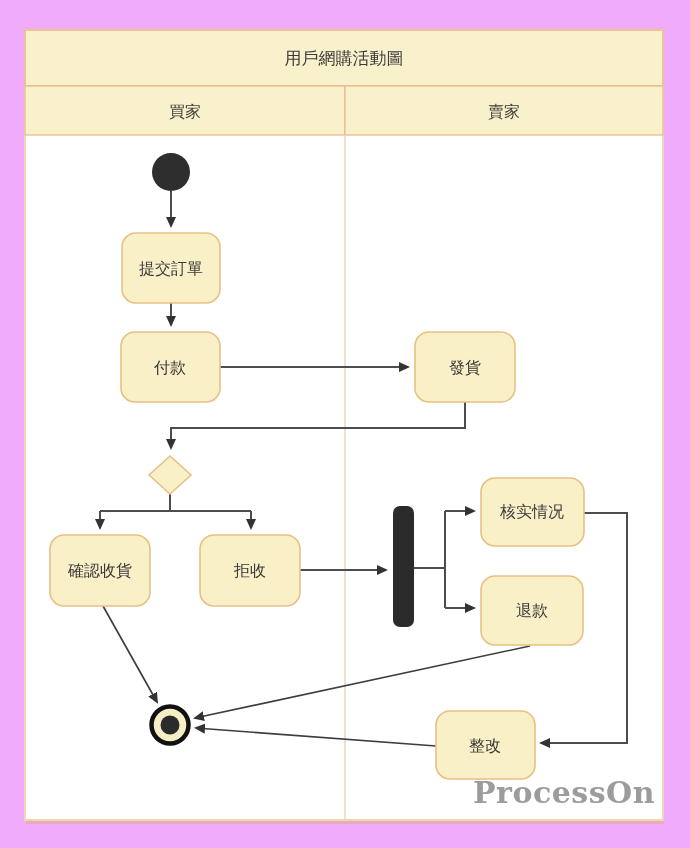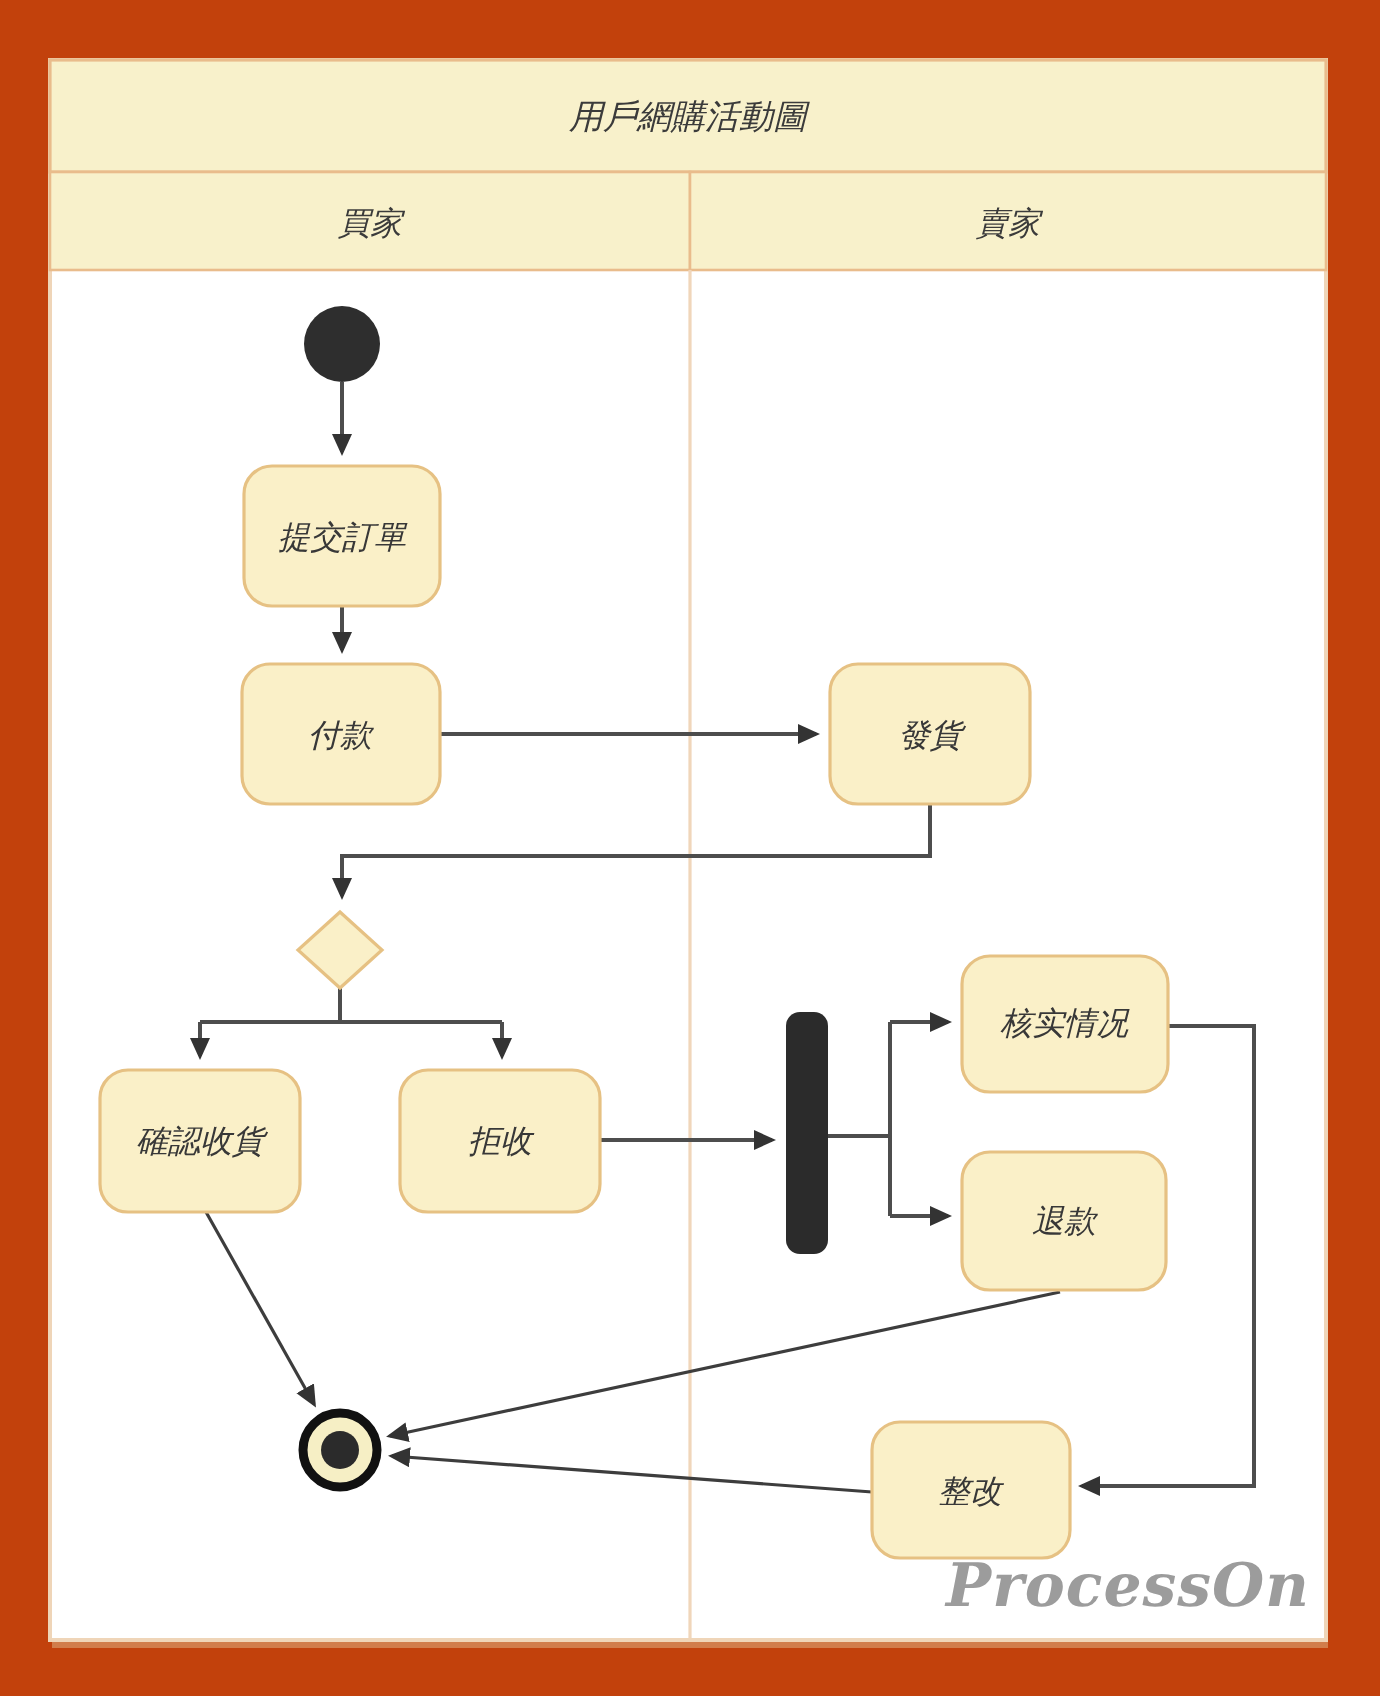--- a/index.html
+++ b/index.html
@@ -1,17 +1,17 @@
 <!DOCTYPE html>
 <html><head>
 <meta charset="utf-8">
 <style>
   html,body{margin:0;padding:0;background:#ffffff;}
-  .stage{position:relative;width:690px;height:848px;background:#c2410c;overflow:hidden;
-         font-family:"Liberation Sans",sans-serif;font-style:italic;}
+  .stage{position:relative;width:690px;height:848px;background:#f0abfc;overflow:hidden;
+         font-family:"Liberation Sans",sans-serif;}
   svg text{font-family:"Liberation Sans",sans-serif;}
   .title-text{font-size:17px;fill:#3b3b3b;}
   .lane-text{font-size:16px;fill:#3b3b3b;}
   .node-label{font-size:16px;fill:#383838;}
   .watermark{font-family:"DejaVu Serif","Liberation Serif",serif;font-size:30px;font-weight:600;
              fill:#9c9c9c;letter-spacing:0.5px;}
 </style>
 </head>
 <body>
 

